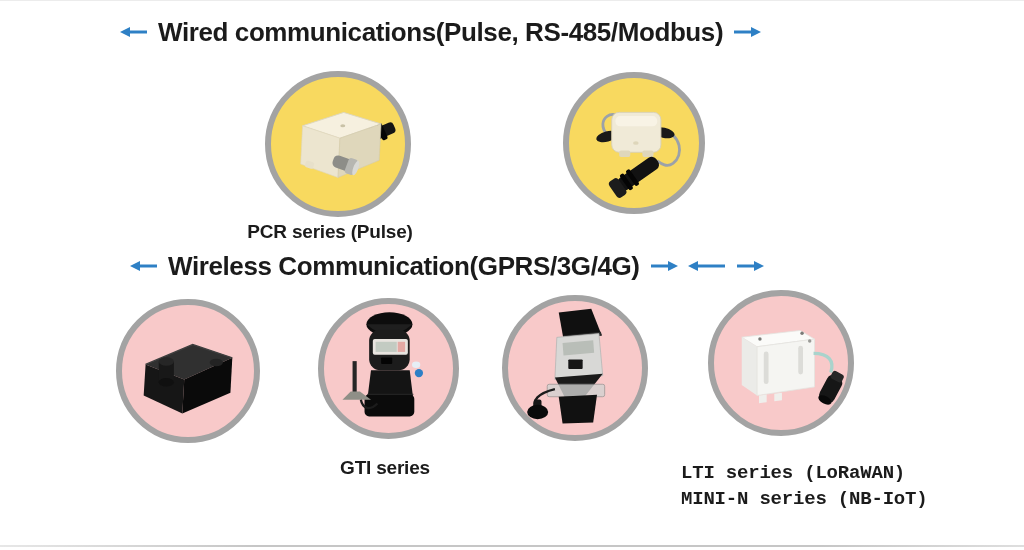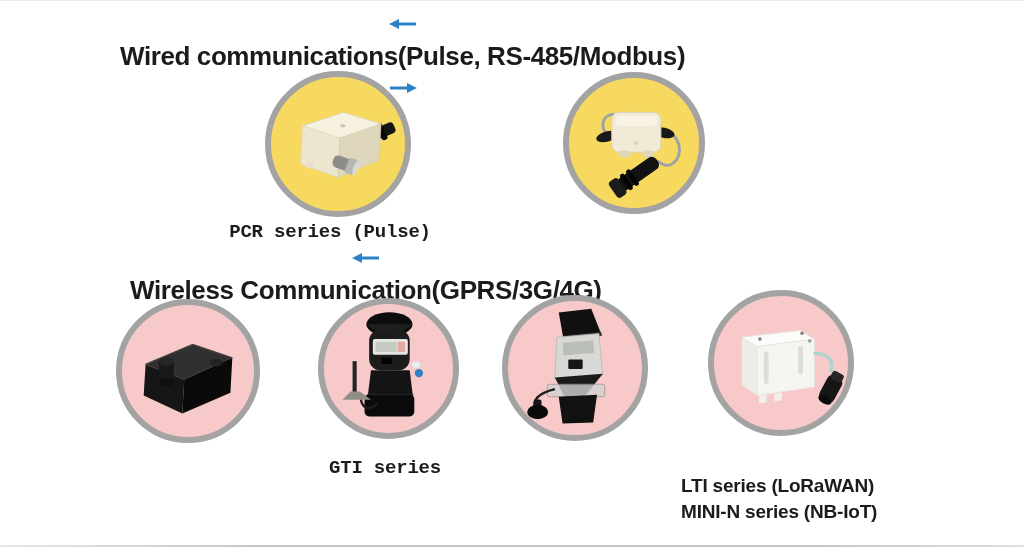--- a/index.html
+++ b/index.html
@@ -3,33 +3,33 @@
 <meta charset="utf-8">
 <style>
   html,body{margin:0;padding:0;background:#fff;}
   .stage{
     position:relative;width:1024px;height:550px;background:#ffffff;overflow:hidden;
     font-family:"Liberation Sans",sans-serif;color:#1b1b1b;
   }
   .rule-top{position:absolute;top:0;left:0;right:0;height:1px;background:#ececec;}
   .rule-bottom{position:absolute;bottom:3px;left:0;right:0;height:2px;
     background:linear-gradient(90deg,#e7e7e7,#c6c6c6 25%,#c6c6c6 80%,#dedede);}
-  .heading-row{position:absolute;display:flex;align-items:center;gap:10px;white-space:nowrap;flex-direction:column;}
+  .heading-row{position:absolute;display:flex;align-items:center;gap:10px;white-space:nowrap;}
   .heading-title{font-size:26px;font-weight:700;letter-spacing:-0.4px;line-height:30px;}
   .arrow{display:block;flex:0 0 auto;}
   .circle{
     position:absolute;border-radius:50%;border:6px solid #a3a3a3;box-sizing:border-box;
     overflow:hidden;
   }
   .circle svg{display:block;width:100%;height:100%;}
   .plabel{
     position:absolute;font-size:19px;font-weight:700;letter-spacing:-0.2px;
     line-height:26px;white-space:nowrap;
   }
-  .center{text-align:left;transform:translateX(-50%);font-family:Liberation Mono, monospace;}
+  .center{text-align:left;transform:translateX(-50%);}
 </style>
 </head>
 <body>
 
 <div class="stage">
   <div class="rule-top"></div>
   <div class="rule-bottom"></div>
 
   <div class="heading-row" style="left:120px;top:17px;">
     <svg class="arrow" width="28" height="14" viewBox="0 0 28 14">
@@ -171,17 +171,17 @@
       <path d="M104 60 C 120 60, 126 68, 122 80" fill="none" stroke="#a9d3cc" stroke-width="3.5"></path>
       <g transform="rotate(28 122 96)">
         <rect x="114" y="82" width="17" height="30" rx="7" fill="#161616"></rect>
         <rect x="116" y="78" width="13" height="9" rx="3" fill="#262626"></rect>
         <ellipse cx="122.5" cy="110" rx="7.5" ry="4" fill="#090909"></ellipse>
       </g>
     </svg>
   </div>
 
   <div class="plabel center" style="left:385px;top:455px;">GTI series</div>
-  <div style="position:absolute;left:681px;top:473px;">
+  <div style="position:absolute;left:681px;top:460px;font-family:Liberation Mono, monospace;">
     <div class="plabel" style="position:static;">LTI series (LoRaWAN)</div>
     <div class="plabel" style="position:static;">MINI-N series (NB-IoT)</div>
   </div>
 </div>
 
 </body></html>

